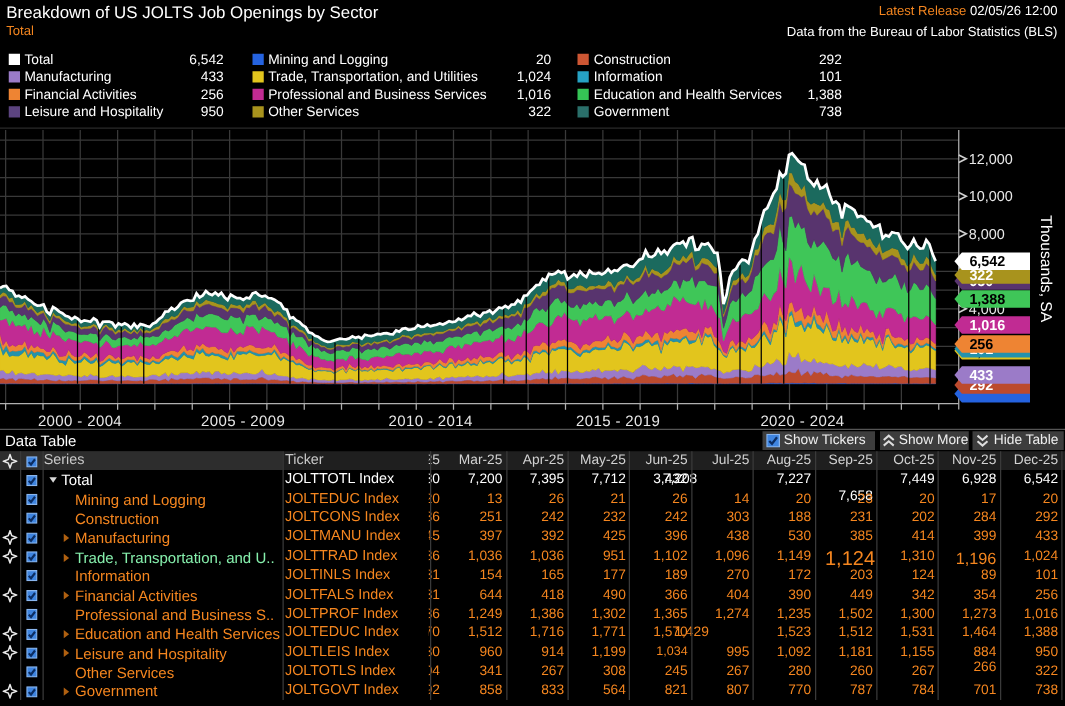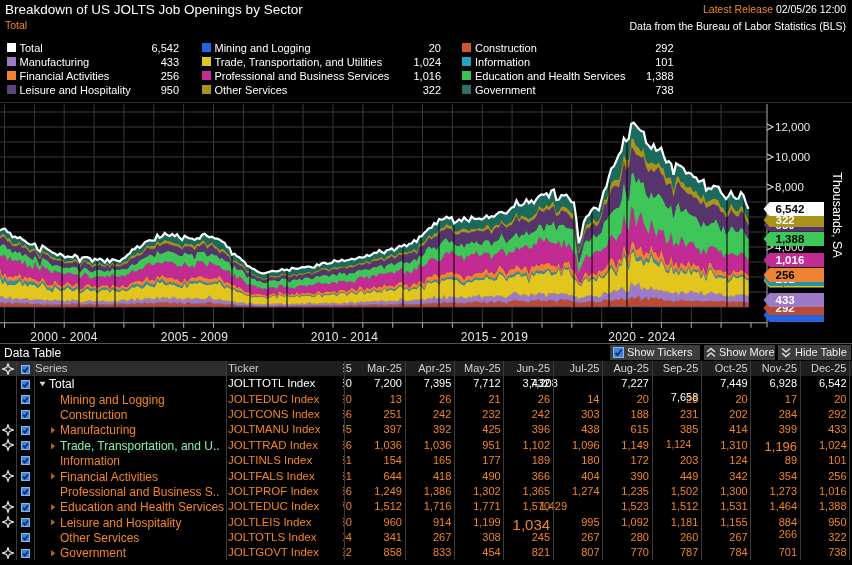--- a/index.html
+++ b/index.html
@@ -314,21 +314,21 @@
 <div style="position:absolute;left:60px;top:423.4px;font-size:12px;color:#f5861f">Manufacturing</div>
 <div style="position:absolute;left:228px;top:423.4px;font-size:11.5px;color:#f5861f">JOLTMANU Index</div>
 <div style="position:absolute;left:342.8px;top:423.4px;width:10.2px;height:13px;overflow:hidden">
     <div style="position:absolute;right:1px;top:0;font-size:11px;white-space:nowrap;color:#f5861f">445</div>
   </div>
 <div style="position:absolute;left:341.9px;top:423.4px;width:60px;font-size:11px;color:#f5861f;text-align:right">397</div>
 <div style="position:absolute;left:391.3px;top:423.4px;width:60px;font-size:11px;color:#f5861f;text-align:right">392</div>
 <div style="position:absolute;left:440.7px;top:423.4px;width:60px;font-size:11px;color:#f5861f;text-align:right">425</div>
 <div style="position:absolute;left:490.1px;top:423.4px;width:60px;font-size:11px;color:#f5861f;text-align:right">396</div>
 <div style="position:absolute;left:539.5px;top:423.4px;width:60px;font-size:11px;color:#f5861f;text-align:right">438</div>
-<div style="position:absolute;left:588.9px;top:423.4px;width:60px;font-size:11px;color:#f5861f;text-align:right">615</div>
+<div style="position:absolute;left:588.9px;top:423.4px;width:60px;font-size:11px;color:#f5861f;text-align:right">530</div>
 <div style="position:absolute;left:638.3px;top:423.4px;width:60px;font-size:11px;color:#f5861f;text-align:right">385</div>
 <div style="position:absolute;left:687.7px;top:423.4px;width:60px;font-size:11px;color:#f5861f;text-align:right">414</div>
 <div style="position:absolute;left:737.1px;top:423.4px;width:60px;font-size:11px;color:#f5861f;text-align:right">399</div>
 <div style="position:absolute;left:786.5px;top:423.4px;width:60px;font-size:11px;color:#f5861f;text-align:right">433</div>
 <svg class="abs" style="left:1.5px;top:439.09999999999997px" width="12" height="12">
     <path d="M6 0.7 L7.4 4.6 L11.3 6 L7.4 7.4 L6 11.3 L4.6 7.4 L0.7 6 L4.6 4.6 Z" fill="none" stroke="#e8e8e8" stroke-width="1.2"></path>
   </svg>
 <svg class="abs" style="left:20.5px;top:441.09999999999997px" width="9" height="9">
     <rect x="0.5" y="0.5" width="8" height="8" fill="#3f85e0" stroke="#8ab6ee" stroke-width="1"></rect>
     <polyline points="2,4.7 3.8,6.6 7,2.4" fill="none" stroke="#0b2d62" stroke-width="1.7"></polyline>
@@ -340,38 +340,38 @@
 <div style="position:absolute;left:228px;top:438.8px;font-size:11.5px;color:#f5861f">JOLTTRAD Index</div>
 <div style="position:absolute;left:342.8px;top:438.8px;width:10.2px;height:13px;overflow:hidden">
     <div style="position:absolute;right:1px;top:0;font-size:11px;white-space:nowrap;color:#f5861f">1,136</div>
   </div>
 <div style="position:absolute;left:341.9px;top:438.8px;width:60px;font-size:11px;color:#f5861f;text-align:right">1,036</div>
 <div style="position:absolute;left:391.3px;top:438.8px;width:60px;font-size:11px;color:#f5861f;text-align:right">1,036</div>
 <div style="position:absolute;left:440.7px;top:438.8px;width:60px;font-size:11px;color:#f5861f;text-align:right">951</div>
 <div style="position:absolute;left:490.1px;top:438.8px;width:60px;font-size:11px;color:#f5861f;text-align:right">1,102</div>
 <div style="position:absolute;left:539.5px;top:438.8px;width:60px;font-size:11px;color:#f5861f;text-align:right">1,096</div>
 <div style="position:absolute;left:588.9px;top:438.8px;width:60px;font-size:11px;color:#f5861f;text-align:right">1,149</div>
-<div style="position:absolute;left:631px;top:438.8px;width:60px;font-size:10px;color:#f5861f;text-align:right">1,124</div>
+<div style="position:absolute;left:650px;top:438.8px;width:60px;font-size:16px;color:#f5861f;text-align:center">1,124</div>
 <div style="position:absolute;left:687.7px;top:438.8px;width:60px;font-size:11px;color:#f5861f;text-align:right">1,310</div>
 <div style="position:absolute;left:737.1px;top:438.8px;width:60px;font-size:13px;color:#f5861f;text-align:right">1,196</div>
 <div style="position:absolute;left:786.5px;top:438.8px;width:60px;font-size:11px;color:#f5861f;text-align:right">1,024</div>
 <svg class="abs" style="left:20.5px;top:456.45px" width="9" height="9">
     <rect x="0.5" y="0.5" width="8" height="8" fill="#3f85e0" stroke="#8ab6ee" stroke-width="1"></rect>
     <polyline points="2,4.7 3.8,6.6 7,2.4" fill="none" stroke="#0b2d62" stroke-width="1.7"></polyline>
   </svg>
 <div style="position:absolute;left:60px;top:454.1px;font-size:12px;color:#f5861f">Information</div>
 <div style="position:absolute;left:228px;top:454.1px;font-size:11.5px;color:#f5861f">JOLTINLS Index</div>
 <div style="position:absolute;left:342.8px;top:454.1px;width:10.2px;height:13px;overflow:hidden">
     <div style="position:absolute;right:1px;top:0;font-size:11px;white-space:nowrap;color:#f5861f">131</div>
   </div>
 <div style="position:absolute;left:341.9px;top:454.1px;width:60px;font-size:11px;color:#f5861f;text-align:right">154</div>
 <div style="position:absolute;left:391.3px;top:454.1px;width:60px;font-size:11px;color:#f5861f;text-align:right">165</div>
 <div style="position:absolute;left:440.7px;top:454.1px;width:60px;font-size:11px;color:#f5861f;text-align:right">177</div>
 <div style="position:absolute;left:490.1px;top:454.1px;width:60px;font-size:11px;color:#f5861f;text-align:right">189</div>
-<div style="position:absolute;left:539.5px;top:454.1px;width:60px;font-size:11px;color:#f5861f;text-align:right">180</div>
+<div style="position:absolute;left:539.5px;top:454.1px;width:60px;font-size:11px;color:#f5861f;text-align:right">270</div>
 <div style="position:absolute;left:588.9px;top:454.1px;width:60px;font-size:11px;color:#f5861f;text-align:right">172</div>
 <div style="position:absolute;left:638.3px;top:454.1px;width:60px;font-size:11px;color:#f5861f;text-align:right">203</div>
 <div style="position:absolute;left:687.7px;top:454.1px;width:60px;font-size:11px;color:#f5861f;text-align:right">124</div>
 <div style="position:absolute;left:737.1px;top:454.1px;width:60px;font-size:11px;color:#f5861f;text-align:right">89</div>
 <div style="position:absolute;left:786.5px;top:454.1px;width:60px;font-size:11px;color:#f5861f;text-align:right">101</div>
 <svg class="abs" style="left:1.5px;top:469.79999999999995px" width="12" height="12">
     <path d="M6 0.7 L7.4 4.6 L11.3 6 L7.4 7.4 L6 11.3 L4.6 7.4 L0.7 6 L4.6 4.6 Z" fill="none" stroke="#e8e8e8" stroke-width="1.2"></path>
   </svg>
 <svg class="abs" style="left:20.5px;top:471.79999999999995px" width="9" height="9">
     <rect x="0.5" y="0.5" width="8" height="8" fill="#3f85e0" stroke="#8ab6ee" stroke-width="1"></rect>
@@ -450,21 +450,21 @@
     <polygon points="1,1 5.3,4.3 1,7.6" fill="#b06010"></polygon>
   </svg>
 <div style="position:absolute;left:60px;top:515.6px;font-size:12px;color:#f5861f">Leisure and Hospitality</div>
 <div style="position:absolute;left:228px;top:515.6px;font-size:11.5px;color:#f5861f">JOLTLEIS Index</div>
 <div style="position:absolute;left:342.8px;top:515.6px;width:10.2px;height:13px;overflow:hidden">
     <div style="position:absolute;right:1px;top:0;font-size:11px;white-space:nowrap;color:#f5861f">930</div>
   </div>
 <div style="position:absolute;left:341.9px;top:515.6px;width:60px;font-size:11px;color:#f5861f;text-align:right">960</div>
 <div style="position:absolute;left:391.3px;top:515.6px;width:60px;font-size:11px;color:#f5861f;text-align:right">914</div>
 <div style="position:absolute;left:440.7px;top:515.6px;width:60px;font-size:11px;color:#f5861f;text-align:right">1,199</div>
-<div style="position:absolute;left:490.1px;top:515.6px;width:60px;font-size:15px;color:#f5861f;text-align:right">1,034</div>
+<div style="position:absolute;left:490.1px;top:515.6px;width:60px;font-size:10px;color:#f5861f;text-align:right">1,034</div>
 <div style="position:absolute;left:539.5px;top:515.6px;width:60px;font-size:11px;color:#f5861f;text-align:right">995</div>
 <div style="position:absolute;left:588.9px;top:515.6px;width:60px;font-size:11px;color:#f5861f;text-align:right">1,092</div>
 <div style="position:absolute;left:638.3px;top:515.6px;width:60px;font-size:11px;color:#f5861f;text-align:right">1,181</div>
 <div style="position:absolute;left:687.7px;top:515.6px;width:60px;font-size:11px;color:#f5861f;text-align:right">1,155</div>
 <div style="position:absolute;left:737.1px;top:515.6px;width:60px;font-size:11px;color:#f5861f;text-align:right">884</div>
 <div style="position:absolute;left:786.5px;top:515.6px;width:60px;font-size:11px;color:#f5861f;text-align:right">950</div>
 <svg class="abs" style="left:20.5px;top:533.2px" width="9" height="9">
     <rect x="0.5" y="0.5" width="8" height="8" fill="#3f85e0" stroke="#8ab6ee" stroke-width="1"></rect>
     <polyline points="2,4.7 3.8,6.6 7,2.4" fill="none" stroke="#0b2d62" stroke-width="1.7"></polyline>
   </svg>
@@ -493,21 +493,21 @@
 <svg class="abs" style="left:50px;top:549.0px" width="6" height="8">
     <polygon points="1,1 5.3,4.3 1,7.6" fill="#b06010"></polygon>
   </svg>
 <div style="position:absolute;left:60px;top:546.2px;font-size:12px;color:#f5861f">Government</div>
 <div style="position:absolute;left:228px;top:546.2px;font-size:11.5px;color:#f5861f">JOLTGOVT Index</div>
 <div style="position:absolute;left:342.8px;top:546.2px;width:10.2px;height:13px;overflow:hidden">
     <div style="position:absolute;right:1px;top:0;font-size:11px;white-space:nowrap;color:#f5861f">892</div>
   </div>
 <div style="position:absolute;left:341.9px;top:546.2px;width:60px;font-size:11px;color:#f5861f;text-align:right">858</div>
 <div style="position:absolute;left:391.3px;top:546.2px;width:60px;font-size:11px;color:#f5861f;text-align:right">833</div>
-<div style="position:absolute;left:440.7px;top:546.2px;width:60px;font-size:11px;color:#f5861f;text-align:right">454</div>
+<div style="position:absolute;left:440.7px;top:546.2px;width:60px;font-size:11px;color:#f5861f;text-align:right">564</div>
 <div style="position:absolute;left:490.1px;top:546.2px;width:60px;font-size:11px;color:#f5861f;text-align:right">821</div>
 <div style="position:absolute;left:539.5px;top:546.2px;width:60px;font-size:11px;color:#f5861f;text-align:right">807</div>
 <div style="position:absolute;left:588.9px;top:546.2px;width:60px;font-size:11px;color:#f5861f;text-align:right">770</div>
 <div style="position:absolute;left:638.3px;top:546.2px;width:60px;font-size:11px;color:#f5861f;text-align:right">787</div>
 <div style="position:absolute;left:687.7px;top:546.2px;width:60px;font-size:11px;color:#f5861f;text-align:right">784</div>
 <div style="position:absolute;left:737.1px;top:546.2px;width:60px;font-size:11px;color:#f5861f;text-align:right">701</div>
 <div style="position:absolute;left:786.5px;top:546.2px;width:60px;font-size:11px;color:#f5861f;text-align:right">738</div>
 <div style="position:absolute;left:15.5px;top:361px;width:1px;height:199px;background:#3a3a3a"></div>
 <div style="position:absolute;left:33.5px;top:361px;width:1px;height:199px;background:#3a3a3a"></div>
 <div style="position:absolute;left:226.0px;top:361px;width:1px;height:199px;background:#3a3a3a"></div>

